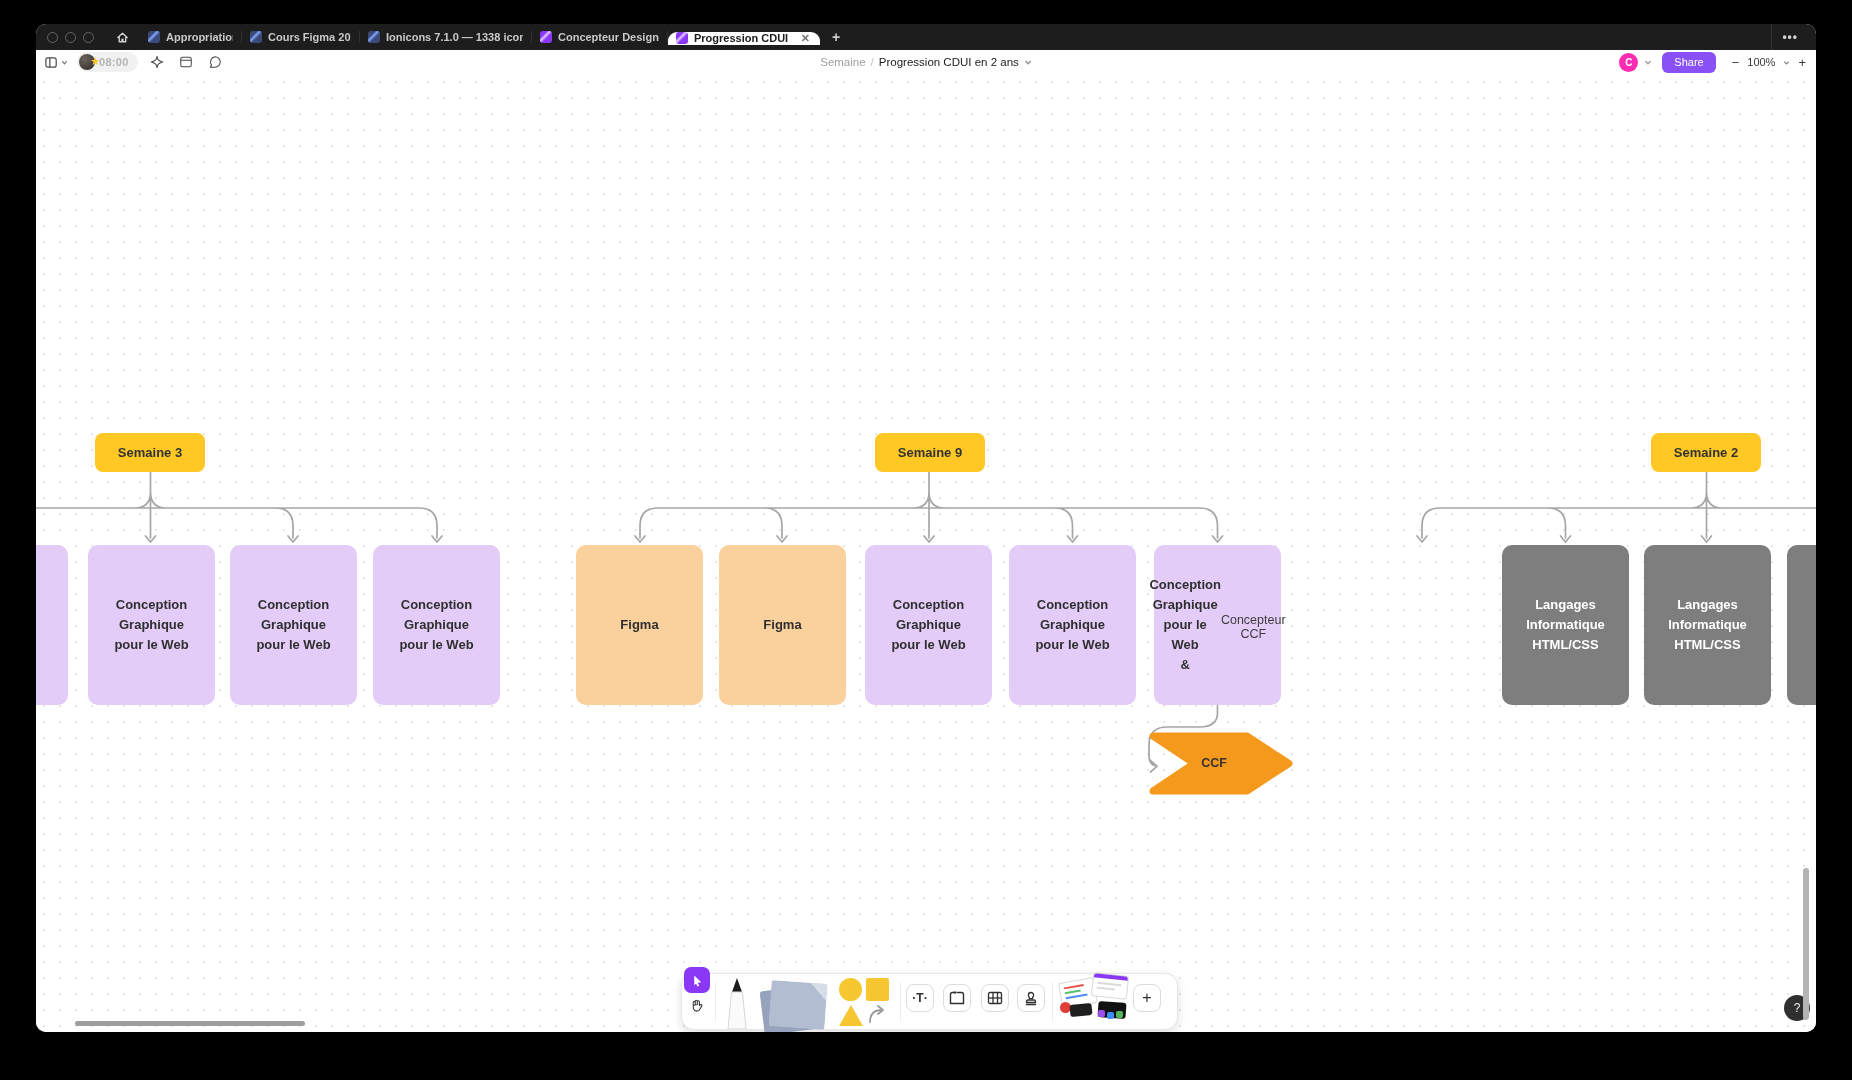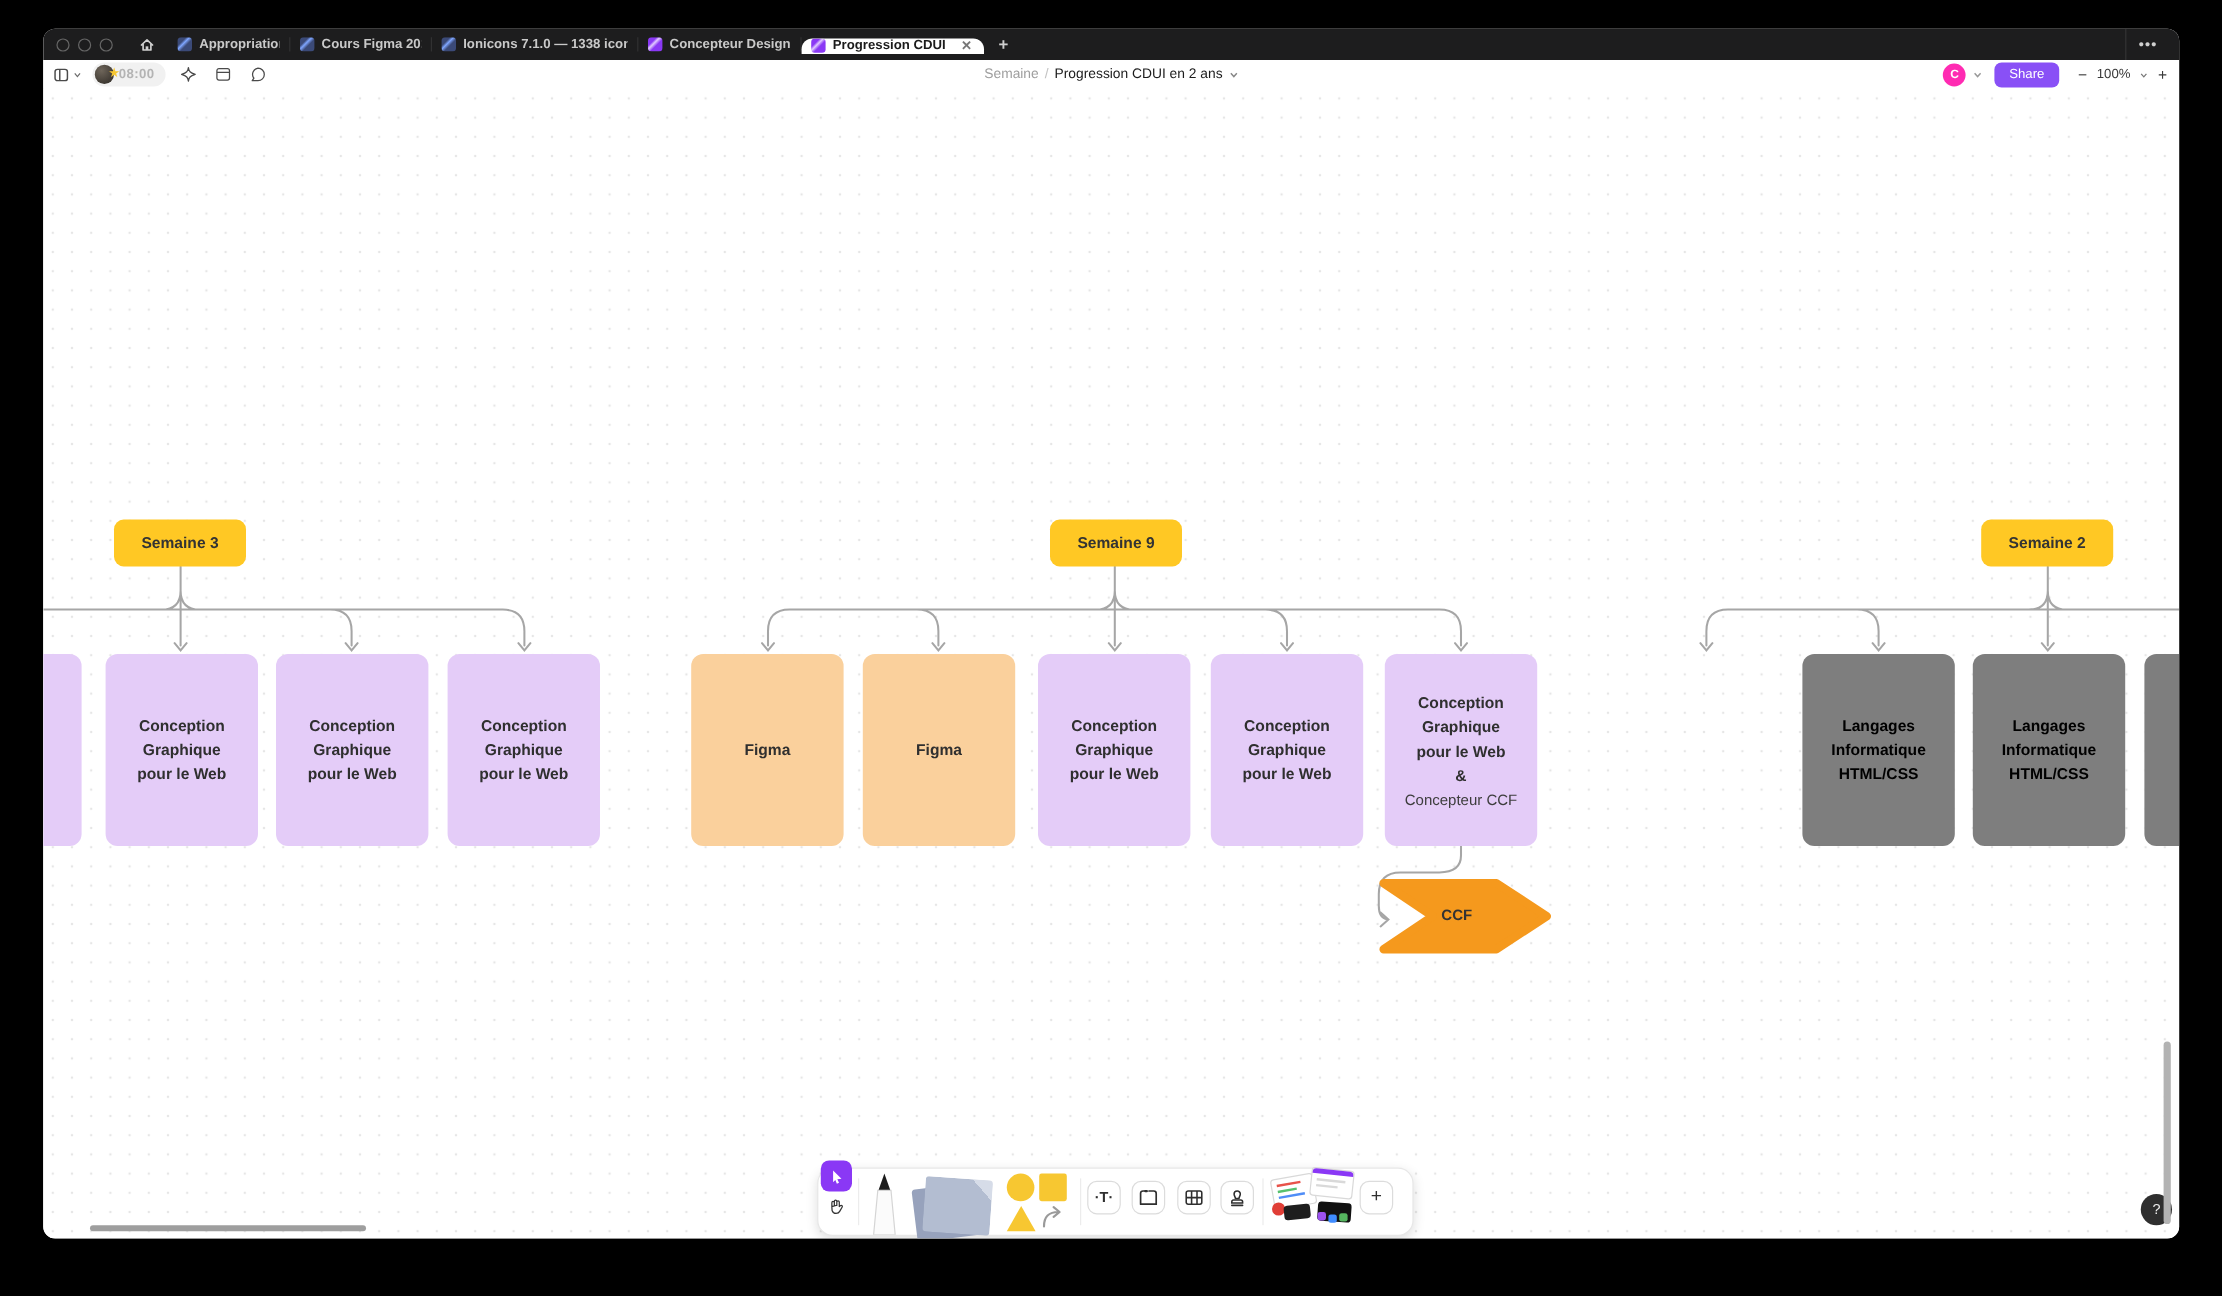--- a/index.html
+++ b/index.html
@@ -54,29 +54,29 @@
 
   
   .canvas { position:relative; width:1780px; height:958px; background:#fff; overflow:hidden;
             background-image:radial-gradient(#e6e6e6 1px, transparent 1.3px); background-size:16px 16px; }
   .connector-svg { position:absolute; left:0; top:0; }
 
   .week { position:absolute; top:359px; width:110px; height:39px; background:#ffc824; border-radius:8px;
           display:flex; align-items:center; justify-content:center;
           font-size:13px; font-weight:600; color:#333; }
   .box { position:absolute; top:471px; width:127px; height:160px; border-radius:10px;
-         display:flex; flex-direction:column; align-items:center; justify-content:center;
+         display:flex; align-items:center; justify-content:center;
          text-align:center; padding:6px; }
   .box-label { white-space:pre-line; font-size:13px; font-weight:700; line-height:1.55; color:#2f2f2f; }
   .box-sub { font-size:12.5px; font-weight:400; color:#3d3d3d; margin-top:3px; }
   .purple { background:#e4ccf8; }
   .orange { background:#fad09c; }
   .yellow-light { background:#fae9a6; }
   .gray { background:#7e7e7e; }
-  .gray .box-label { color:#000000; }
+  .gray .box-label { color:#ffffff; }
 
   .ccf-label { position:absolute; left:1152px; top:682px; width:52px; text-align:center;
                font-size:12.5px; font-weight:700; color:#333; }
 
   
   .btoolbar { position:absolute; left:645px; top:899px; width:497px; height:57px; background:#fff;
               border:1px solid #e7e7e7; border-radius:13px; box-shadow:0 3px 10px rgba(0,0,0,.13); }
   .select-chip { position:absolute; left:2px; top:-7px; width:26px; height:26px; background:#8a38f5;
                  border-radius:7px; display:flex; align-items:center; justify-content:center; }
   .hand-tool { position:absolute; left:7px; top:24px; width:16px; height:16px; }

